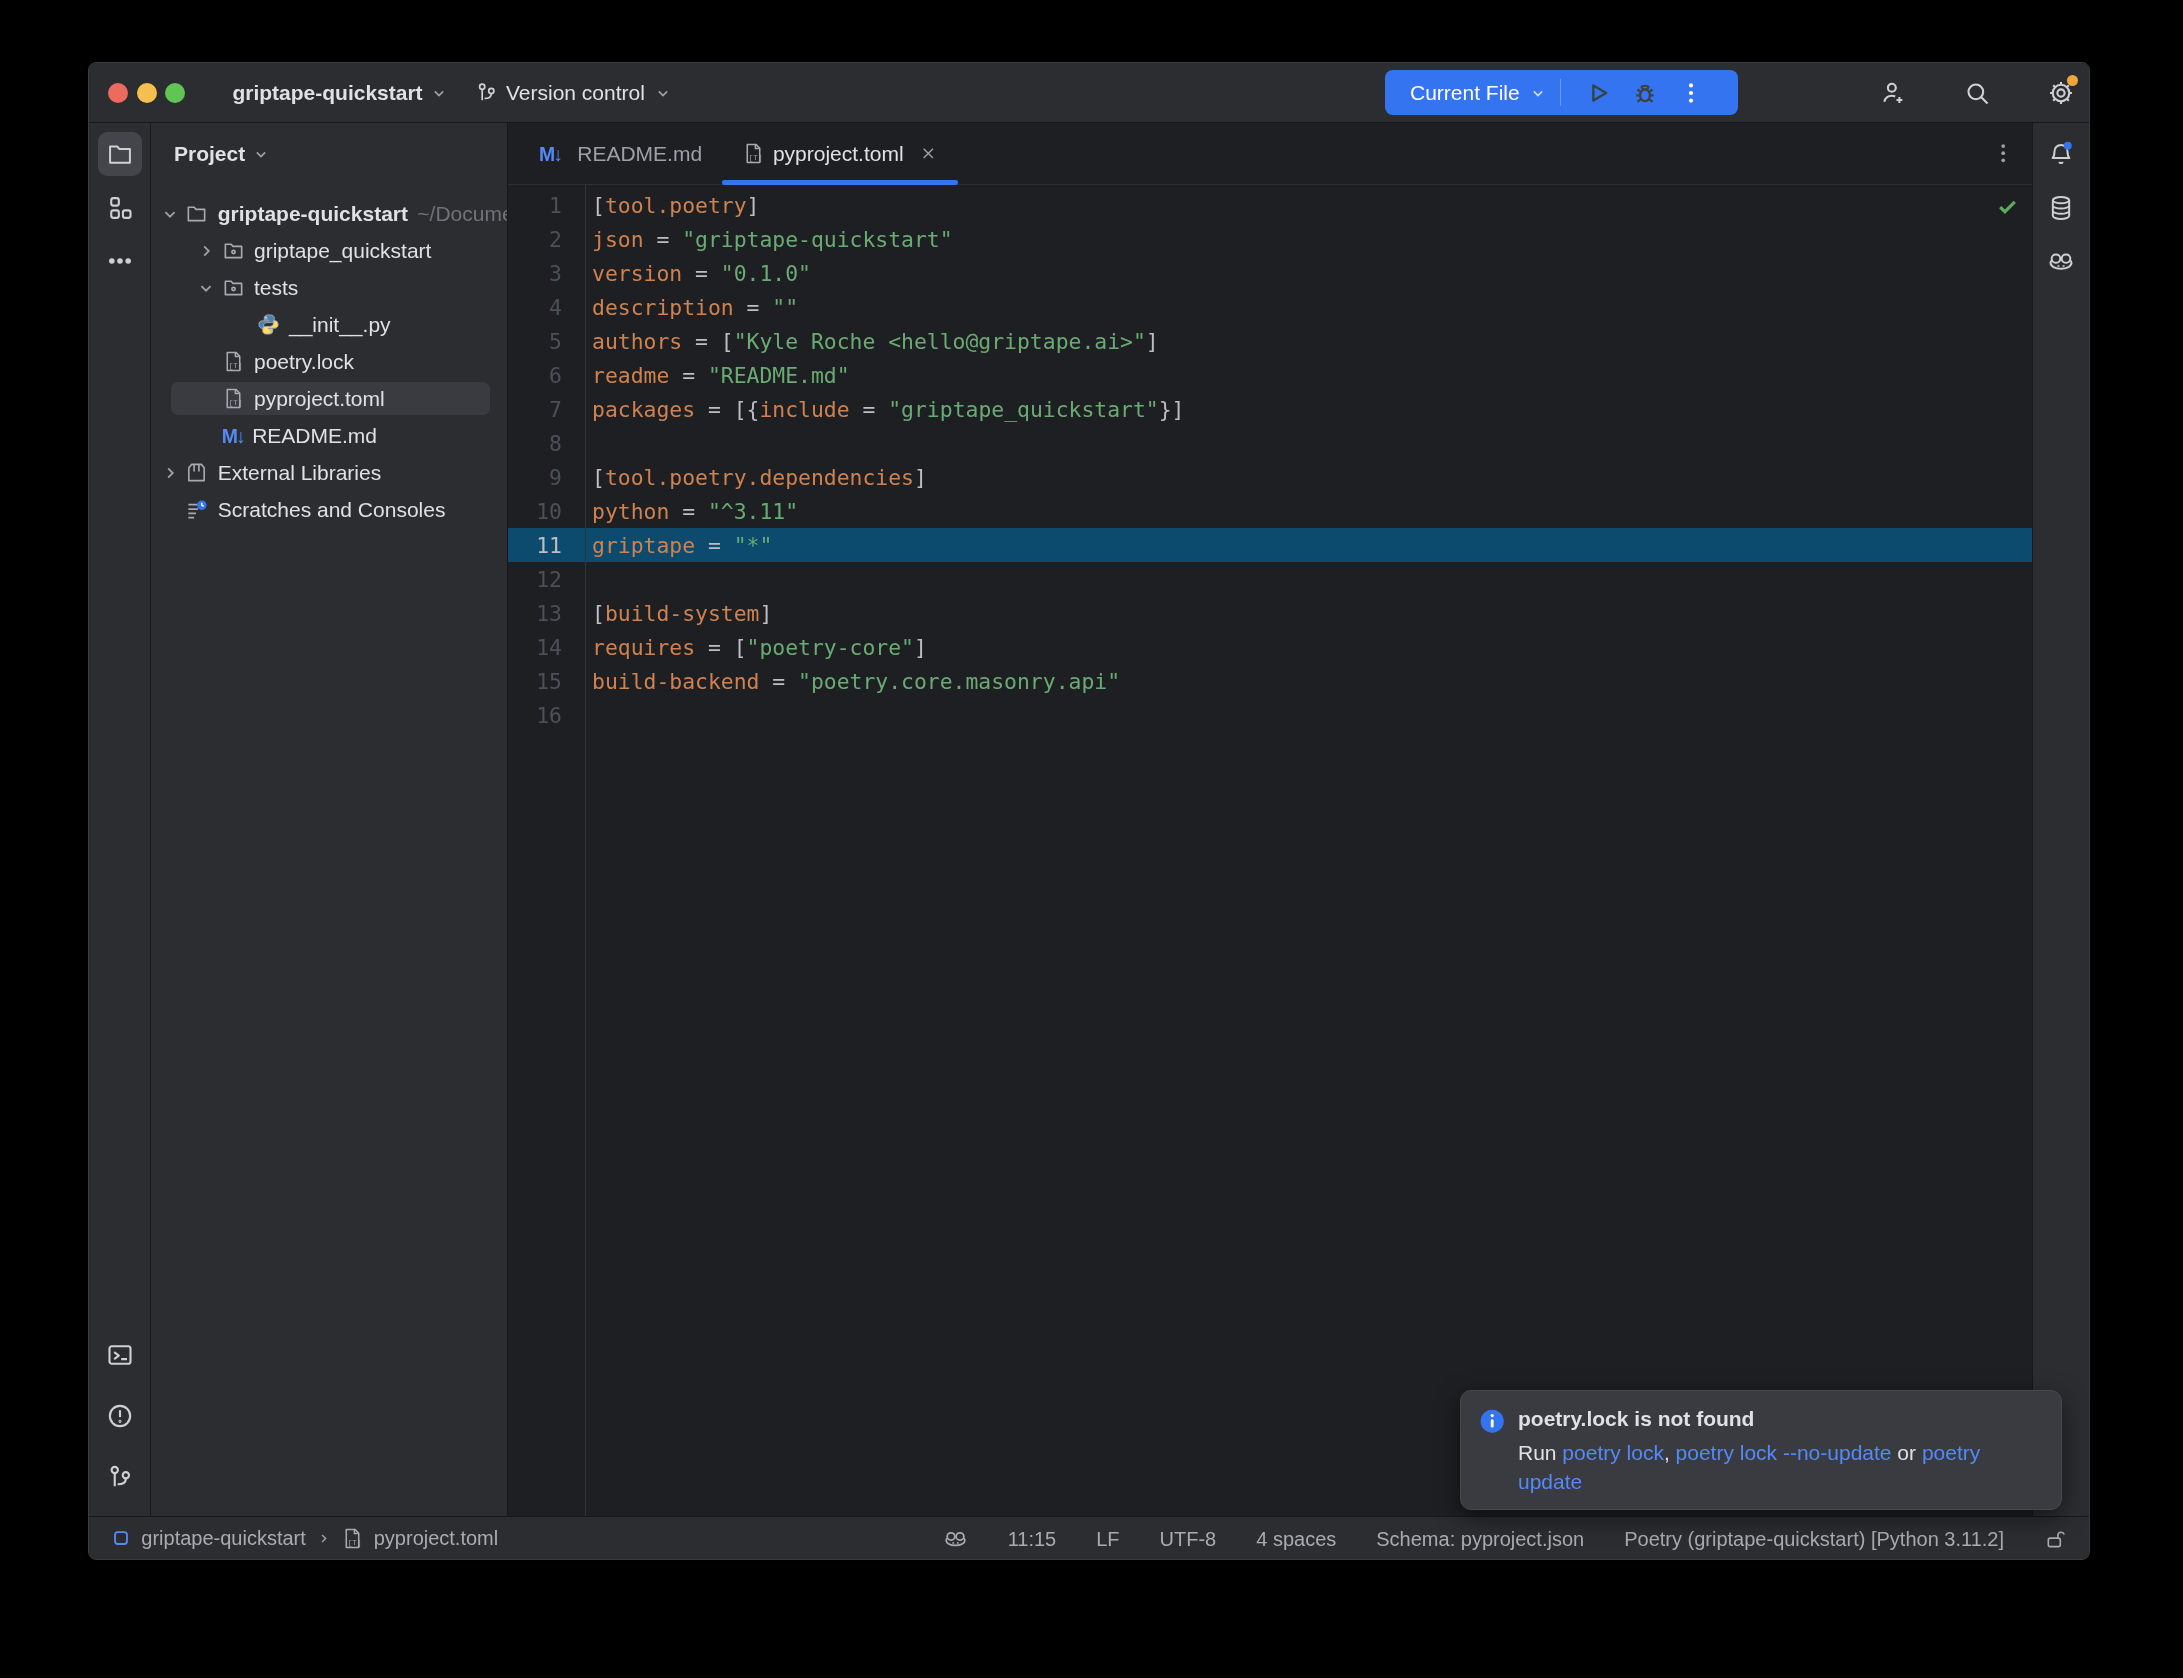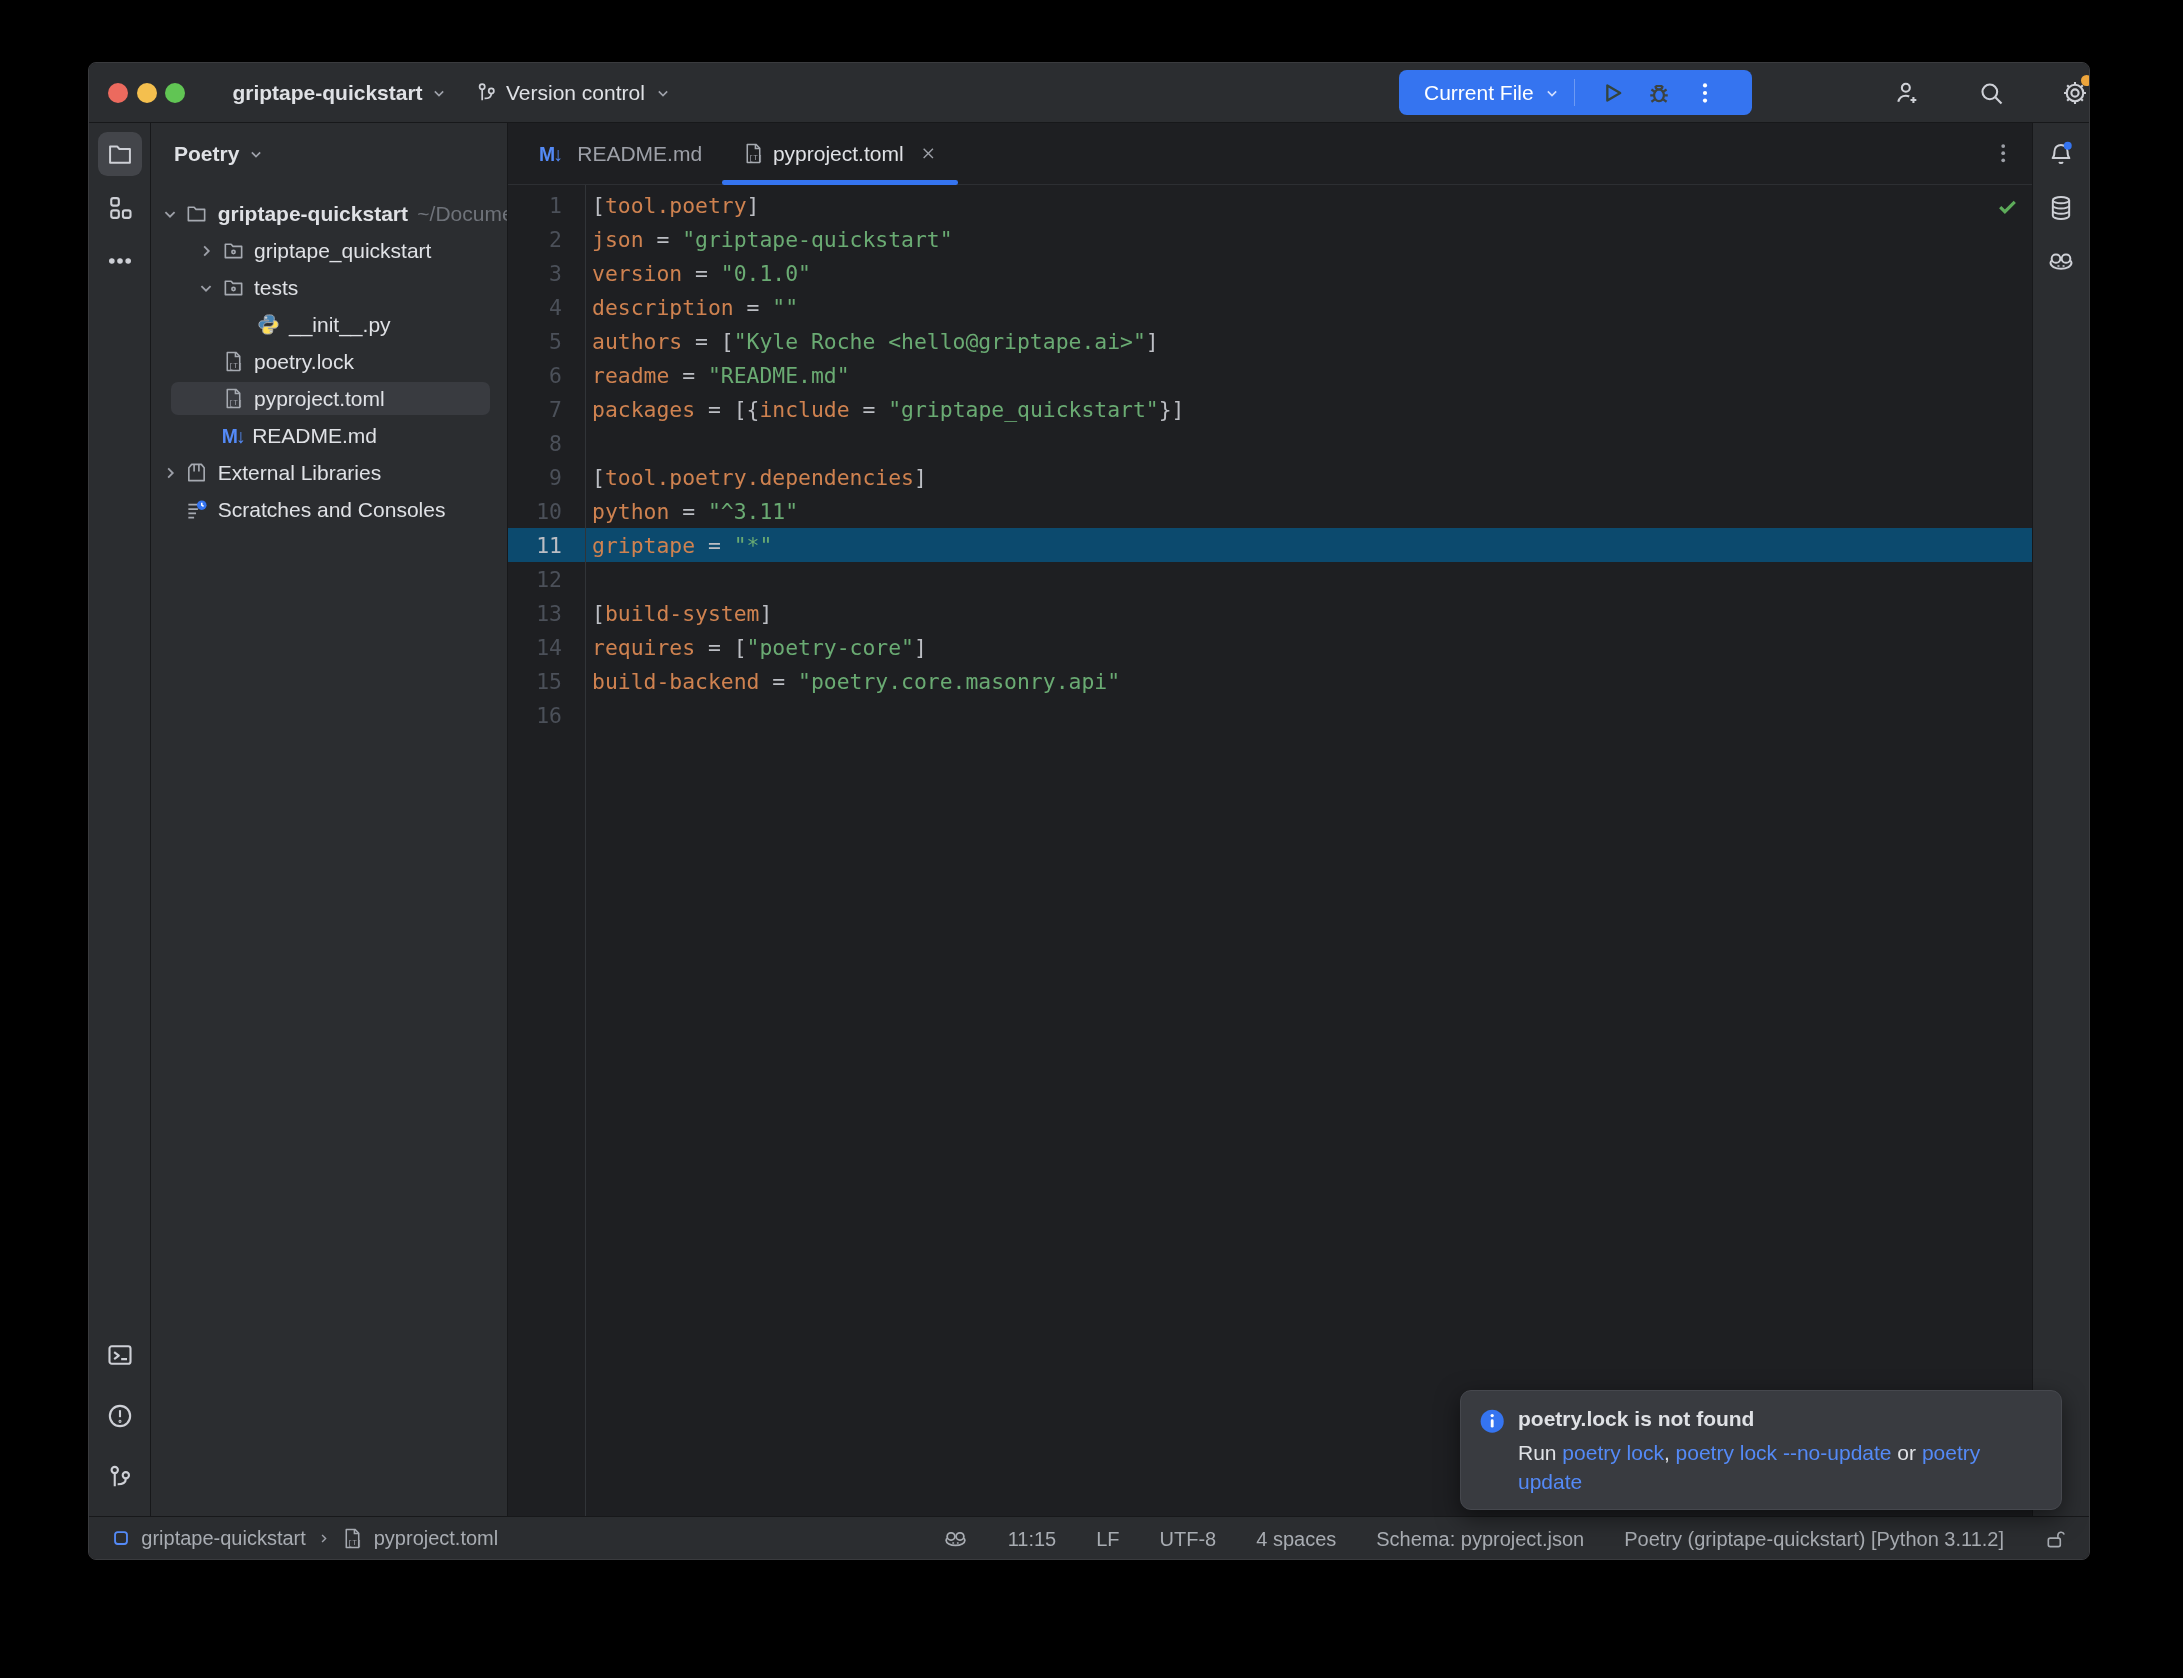--- a/index.html
+++ b/index.html
@@ -7,21 +7,21 @@
   *{box-sizing:border-box;}
   .window{position:absolute;left:88px;top:62px;width:2002px;height:1498px;background:#1e1f22;
     border-radius:8px;overflow:hidden;display:flex;flex-direction:column;border:0.8px solid #3a3b3e;}
   
   .titlebar{height:60px;background:#2b2d30;border-bottom:0.8px solid #17181a;display:flex;align-items:center;flex:0 0 auto;}
   .traffic{display:flex;gap:8.5px;margin-left:19.4px;}
   .traffic span{width:20px;height:20px;border-radius:50%;display:block;}
   .tb-title{display:flex;align-items:center;margin-left:47px;gap:6.2px;color:#dfe1e5;font-size:21px;font-weight:600;}
   .tb-vcs{display:flex;align-items:center;margin-left:26.4px;gap:7.8px;color:#dfe1e5;font-size:21px;font-weight:400;}
   .chev{width:20px;height:20px;stroke:#9da0a8;}
-  .tb-right{margin-left:auto;display:flex;align-items:center;gap:56px;}
+  .tb-right{margin-left:auto;display:flex;align-items:center;gap:56px;padding-right:14px;}
   .runwidget{width:353px;height:45px;border-radius:7.8px;display:flex;align-items:center;color:#fff;font-size:21px;}
   .runwidget .label{margin-left:25px;}
   .runwidget .chev{stroke:#cfdcff;margin-left:7.8px;}
   .runwidget .divider{width:0.8px;height:26.4px;background:rgba(255,255,255,.28);margin:0 14px 0 12.4px;}
   .rw-ic{width:28px;height:28px;margin:0 9.3px;}
   .tb-ic{width:28px;height:28px;stroke:#ced0d6;position:relative;}
   .icbtn{position:relative;display:flex;}
   .gear-dot{position:absolute;right:-3.1px;top:-3.1px;width:11px;height:11px;border-radius:50%;}
   
   .main{flex:1;display:flex;min-height:0;}
@@ -206,21 +206,21 @@
               <circle cx="7.5" cy="6" r="2.7"></circle>
               <circle cx="17" cy="10.5" r="2.7"></circle>
               <path d="M7.5 8.7V20M17 13.2c0 3.6-3.2 5-7 5"></path>
             </svg>
           </span>
         </div>
       </div>
 
     <div class="project">
       <div class="proj-header">
-        <span>Poetry</span>
+        <span>Project</span>
         <svg class="chev" viewBox="0 0 24 24" fill="none" stroke-width="2">
             <path d="M7 10l5 5 5-5"></path>
           </svg>
       </div>
       <div class="tree" id="tree">
           <div class="trow">
             <div class="inner" style="padding-left: 7.8px;">
               <span>
                 <svg class="t-chev" viewBox="0 0 24 24" fill="none" stroke-width="2">
                   <path d="M7 10l5 5 5-5"></path>

